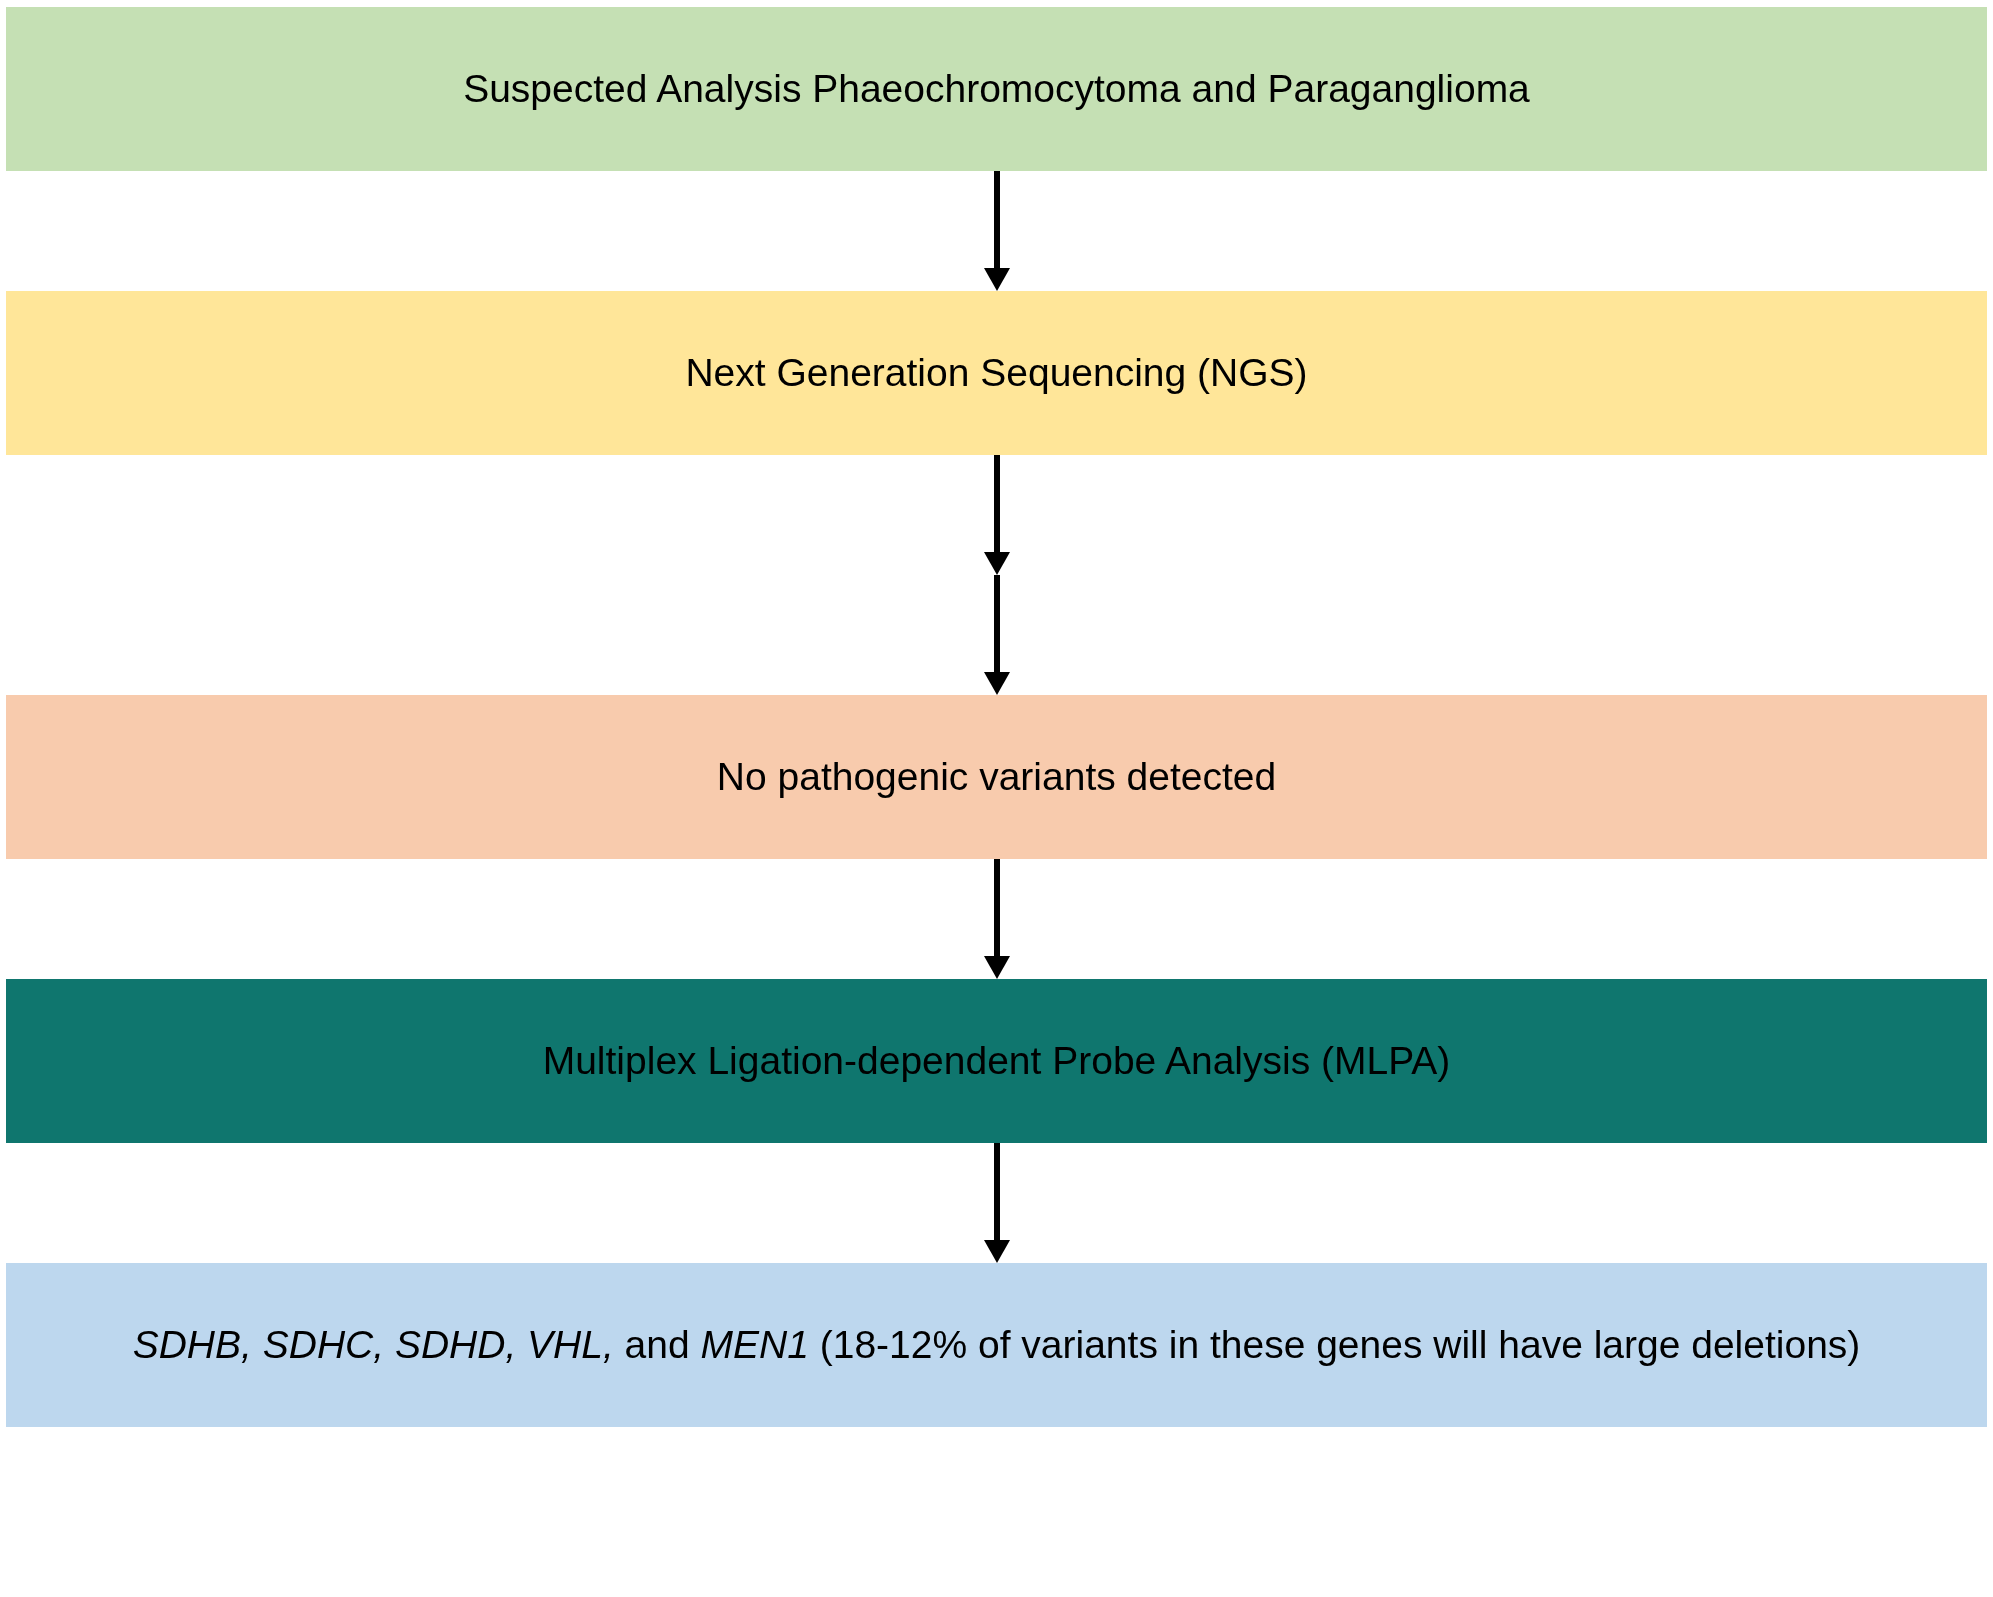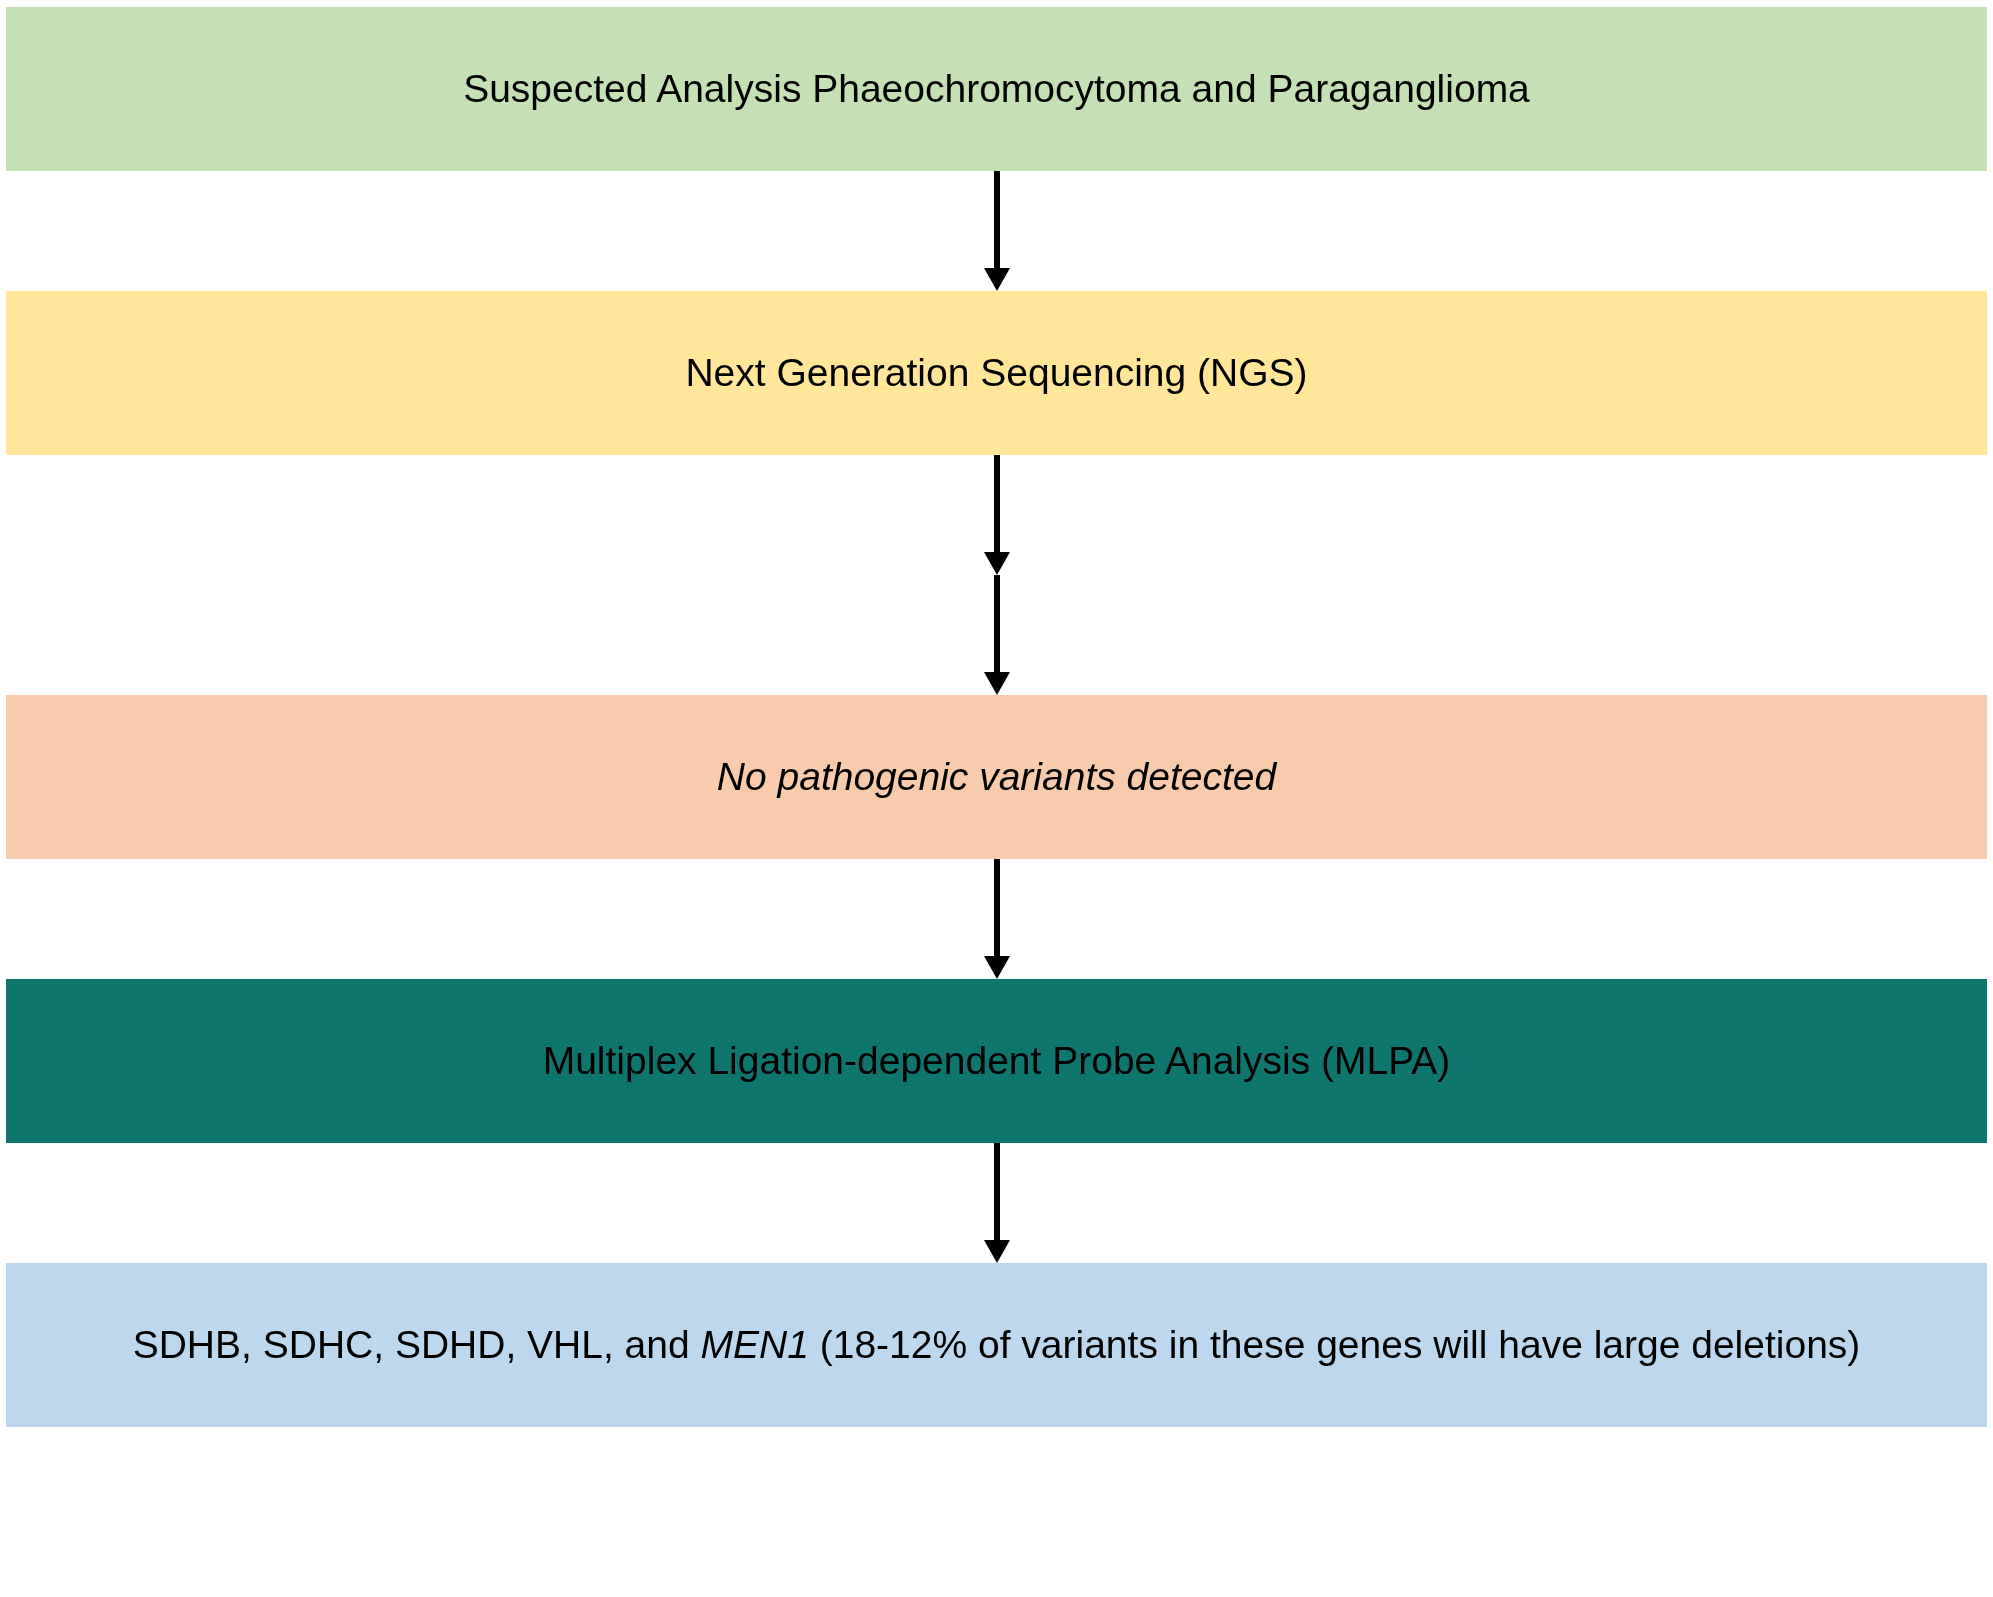--- a/index.html
+++ b/index.html
@@ -75,35 +75,35 @@
     <div class="stem" style="background-color: rgb(0, 0, 0);"></div>
     <div class="head"></div>
   </div>
 
 
   <div class="arrow">
     <div class="stem" style="background-color: rgb(0, 0, 0);"></div>
     <div class="head"></div>
   </div>
 
-  <div class="box" style="background-color: rgb(248, 203, 173); font-style: italic;">
+  <div class="box" style="background-color: rgb(248, 203, 173);">
     <span><span>No pathogenic variants detected</span></span>
   </div>
 
   <div class="arrow">
     <div class="stem" style="background-color: rgb(0, 0, 0);"></div>
     <div class="head"></div>
   </div>
 
   <div class="box" style="background-color: #0f766e;">
     <span><span>Multiplex Ligation-dependent Probe Analysis (MLPA)</span></span>
   </div>
 
   <div class="arrow">
     <div class="stem" style="background-color: rgb(0, 0, 0);"></div>
     <div class="head"></div>
   </div>
 
   <div class="box" style="background-color: rgb(189, 215, 238);">
-    <span><span style="">SDHB, SDHC, SDHD, VHL,</span><span> and </span><span style="font-style: italic;">MEN1</span><span> (18-12% of variants in these genes will have large deletions)</span></span>
+    <span><span style="font-style: italic;">SDHB, SDHC, SDHD, VHL,</span><span> and </span><span style="font-style: italic;">MEN1</span><span> (18-12% of variants in these genes will have large deletions)</span></span>
   </div>
 
 </div>
 
 </body></html>

